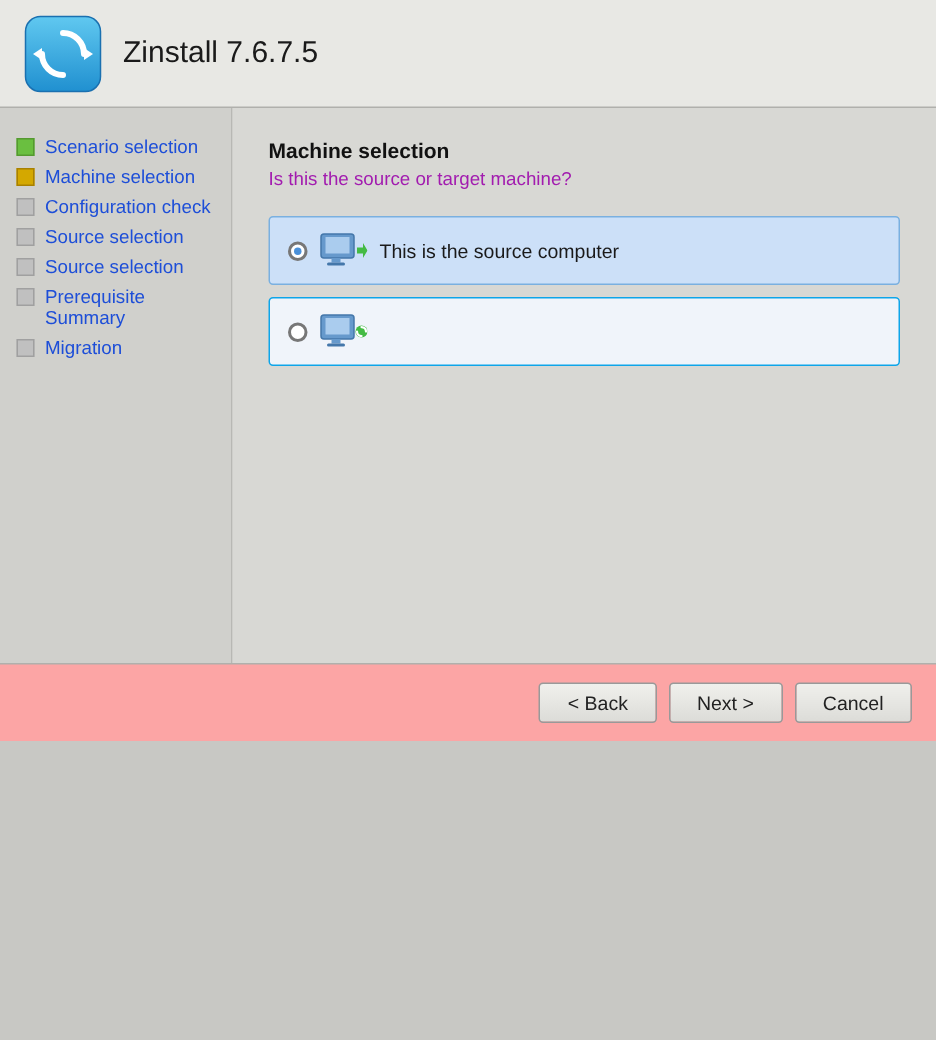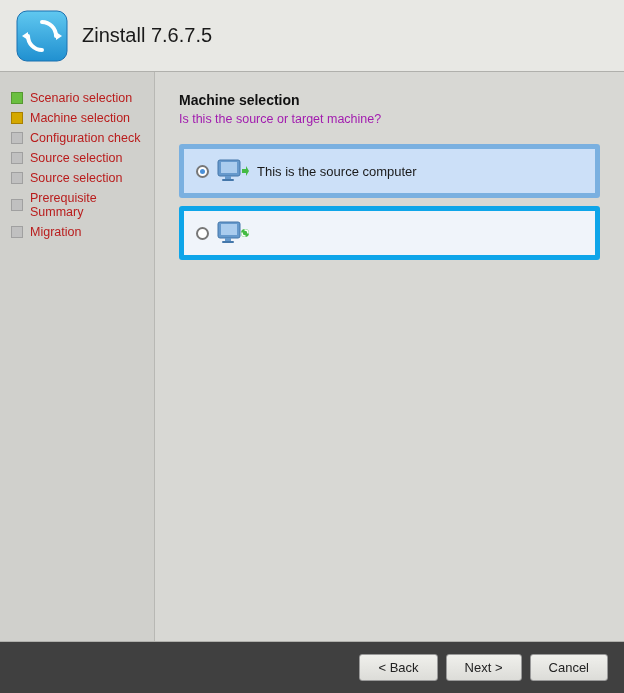--- a/index.html
+++ b/index.html
@@ -9,21 +9,21 @@
       height: 693px;
       background: #c8c8c4;
       font-family: 'Segoe UI', Tahoma, Arial, sans-serif;
       font-size: 13px;
       color: #222;
       overflow: hidden;
     }
 
     .window {
       width: 624px;
-      height: 693px;
+      height: 494px;
       background: #d6d6d2;
       display: flex;
       flex-direction: column;
     }
 
     
     .header {
       display: flex;
       align-items: center;
       padding: 12px 16px;
@@ -61,24 +61,23 @@
     .sidebar {
       width: 155px;
       background: #d0d0cc;
       border-right: 1px solid #b8b8b4;
       padding: 16px 0;
       flex-shrink: 0;
     }
 
     .sidebar-item {
       display: flex;
-      align-items: center;
       padding: 3px 10px;
       font-size: 12.5px;
-      color: #b91c1c;
+      color: #1d4ed8;
     }
 
     .sidebar-item .bullet {
       width: 14px;
       height: 14px;
       margin-right: 6px;
       flex-shrink: 0;
       display: inline-flex;
       align-items: center;
       justify-content: center;
@@ -124,21 +123,21 @@
       color: #a21caf;
       margin-bottom: 18px;
     }
 
     
     .option-card {
       display: flex;
       align-items: center;
       padding: 10px 12px;
       margin-bottom: 8px;
-      border: 5px solid #0ea5e9;
+      border: 1px solid #0ea5e9;
       border-radius: 3px;
       cursor: pointer;
       background: #f0f4fa;
     }
 
     .option-card.selected {
       background: #cce0f8;
       border-color: #7ab0e0;
     }
 
@@ -146,21 +145,21 @@
       font-size: 13px;
       color: #1a1a1a;
     }
 
     
     .footer {
       display: flex;
       justify-content: flex-end;
       align-items: center;
       padding: 12px 16px;
-      background: #404040;
+      background: #fca5a5;
       border-top: 1px solid #b0b0ac;
       gap: 8px;
       height: 52px;
     }
 
     .btn {
       padding: 5px 18px;
       font-size: 13px;
       border: 1px solid #999;
       background: linear-gradient(to bottom, #f0f0ec, #dcdcd8);

